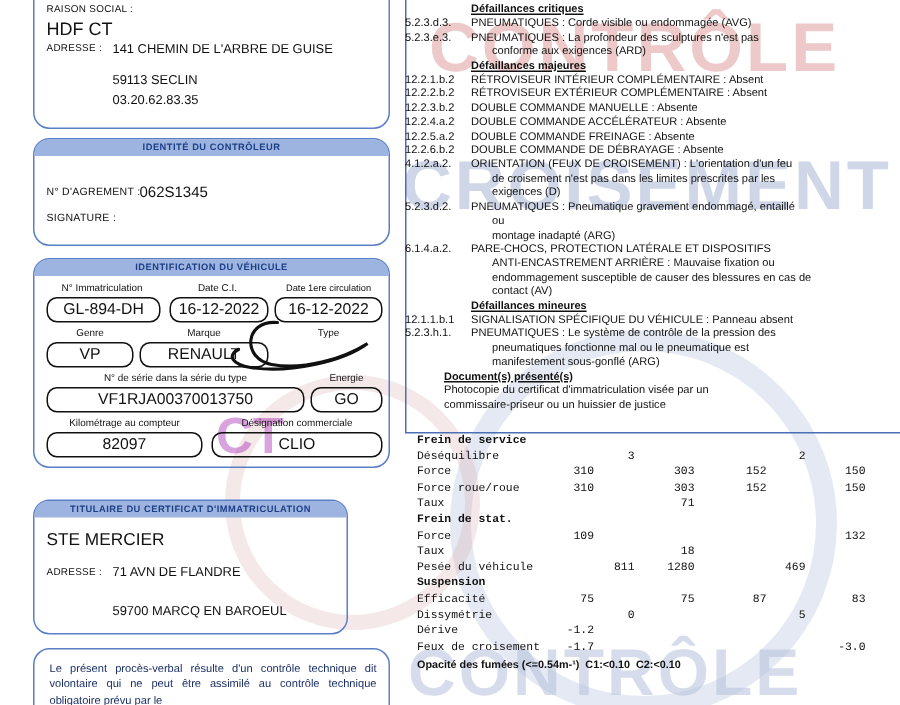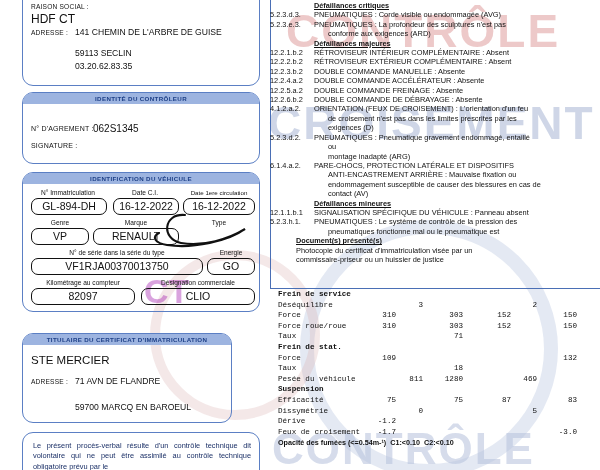--- a/index.html
+++ b/index.html
@@ -400,20 +400,21 @@
       <div id="minor-list">
           <div class="defect">
             <span class="dcode" style="min-width: 44px;">12.1.1.b.1</span>
             <span class="dtext">SIGNALISATION SPÉCIFIQUE DU VÉHICULE : Panneau absent</span>
           </div>
           <div class="defect">
             <span class="dcode" style="min-width: 44px;">5.2.3.h.1.</span>
             <span class="dtext">PNEUMATIQUES : Le système de contrôle de la pression des</span>
           </div>
           <div class="dcont">pneumatiques fonctionne mal ou le pneumatique est</div>
+          <div class="dcont">manifestement sous-gonflé (ARG)</div>
         </div>
 
       <div class="sec-head" style="margin-left:26px;">Document(s) présenté(s)</div>
       <div id="documents-list">
           <div class="docline">Photocopie du certificat d'immatriculation visée par un</div>
           <div class="docline">commissaire-priseur ou un huissier de justice</div>
         </div>
     </div>
   </div>
 

